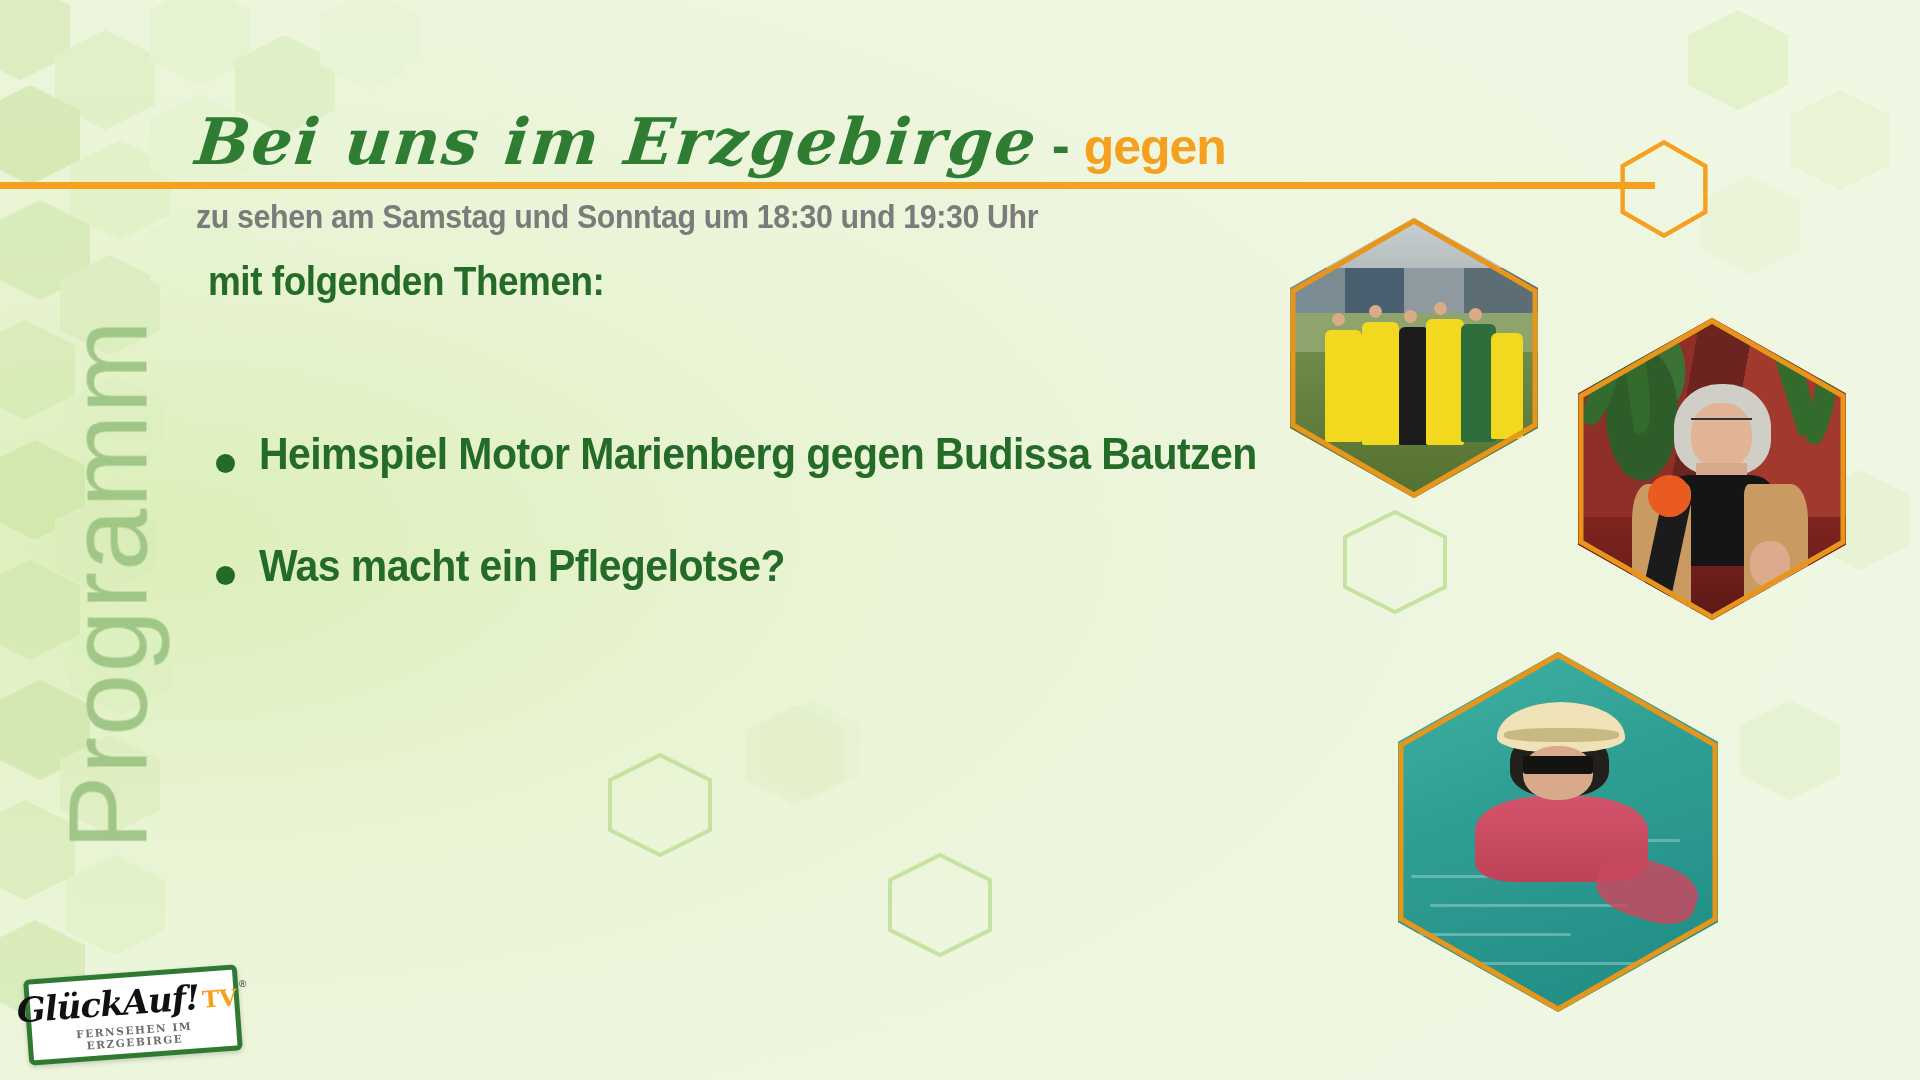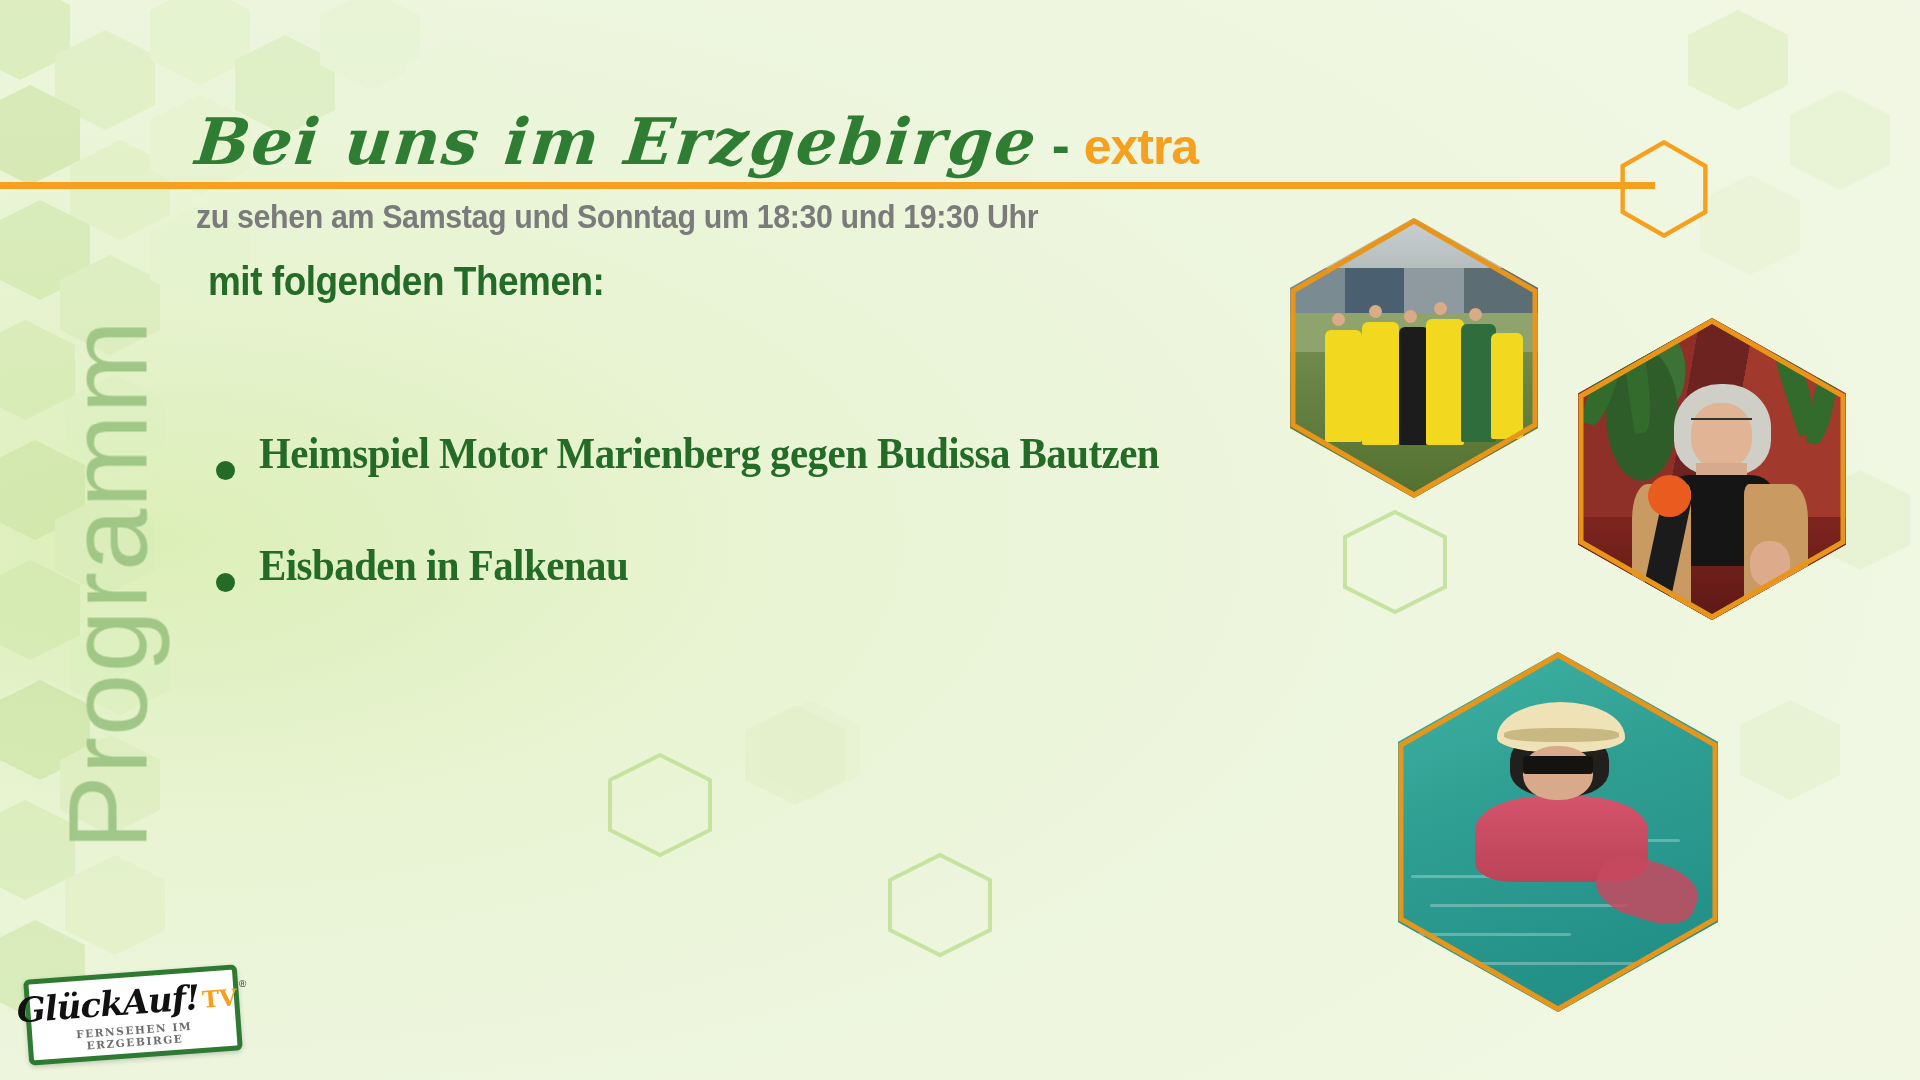--- a/index.html
+++ b/index.html
@@ -81,24 +81,23 @@
     transform:scaleX(.9); transform-origin:left center;
   }
 
   
   #topic-list {
     position:absolute; left:216px; top:428px;
     width:1250px;
     list-style:none;
   }
   .topic-item {
-    display:flex; align-items:flex-end;
+    display:flex; align-items:center;
     margin-bottom:60px;
     white-space:nowrap;
-    font-family:Liberation Serif, serif;
   }
   .bullet-dot {
     width:19px; height:19px; border-radius:50%;
     background:#256b28; flex:none;
     margin-top:19px; margin-right:24px;
   }
   .topic-text {
     font-size:45px; font-weight:700; color:#256b28;
     letter-spacing:-0.6px; line-height:1.15;
     transform:scaleX(.91); transform-origin:left center;
@@ -279,21 +278,21 @@
       </g>
     </svg>
   </div>
 
   <div id="programm-vertical">Programm</div>
 
   <div id="header">
     <div id="title-row">
       <span id="title-main">Bei uns im Erzgebirge</span>
       <span id="title-dash">-</span>
-      <span id="title-extra">extra</span>
+      <span id="title-extra">gegen</span>
     </div>
 
     <div id="title-rule"></div>
 
     <div id="rule-hex">
       <svg width="88" height="98" viewBox="0 0 100 110">
         <polygon points="50,2 97,29 97,81 50,108 3,81 3,29" fill="none" stroke="#f5a01e" stroke-width="5"></polygon>
       </svg>
     </div>
 
@@ -301,21 +300,21 @@
     <div id="themes-line">mit folgenden Themen:</div>
   </div>
 
   <ul id="topic-list">
     <li class="topic-item">
       <span class="bullet-dot"></span>
       <span class="topic-text">Heimspiel Motor Marienberg gegen Budissa Bautzen</span>
     </li>
     <li class="topic-item">
       <span class="bullet-dot"></span>
-      <span class="topic-text">Eisbaden in Falkenau</span>
+      <span class="topic-text">Was macht ein Pflegelotse?</span>
     </li>
   </ul>
 
   <div id="photo-football" class="hexphoto">
     <div class="sky"></div>
     <div class="bldg"></div>
     <div class="pitch"></div>
     <div class="p y" style="left:14%;top:40%;width:15%;height:40%;"></div>
     <div class="head" style="left:17%;top:34%;"></div>
     <div class="p y" style="left:29%;top:37%;width:15%;height:44%;"></div>

